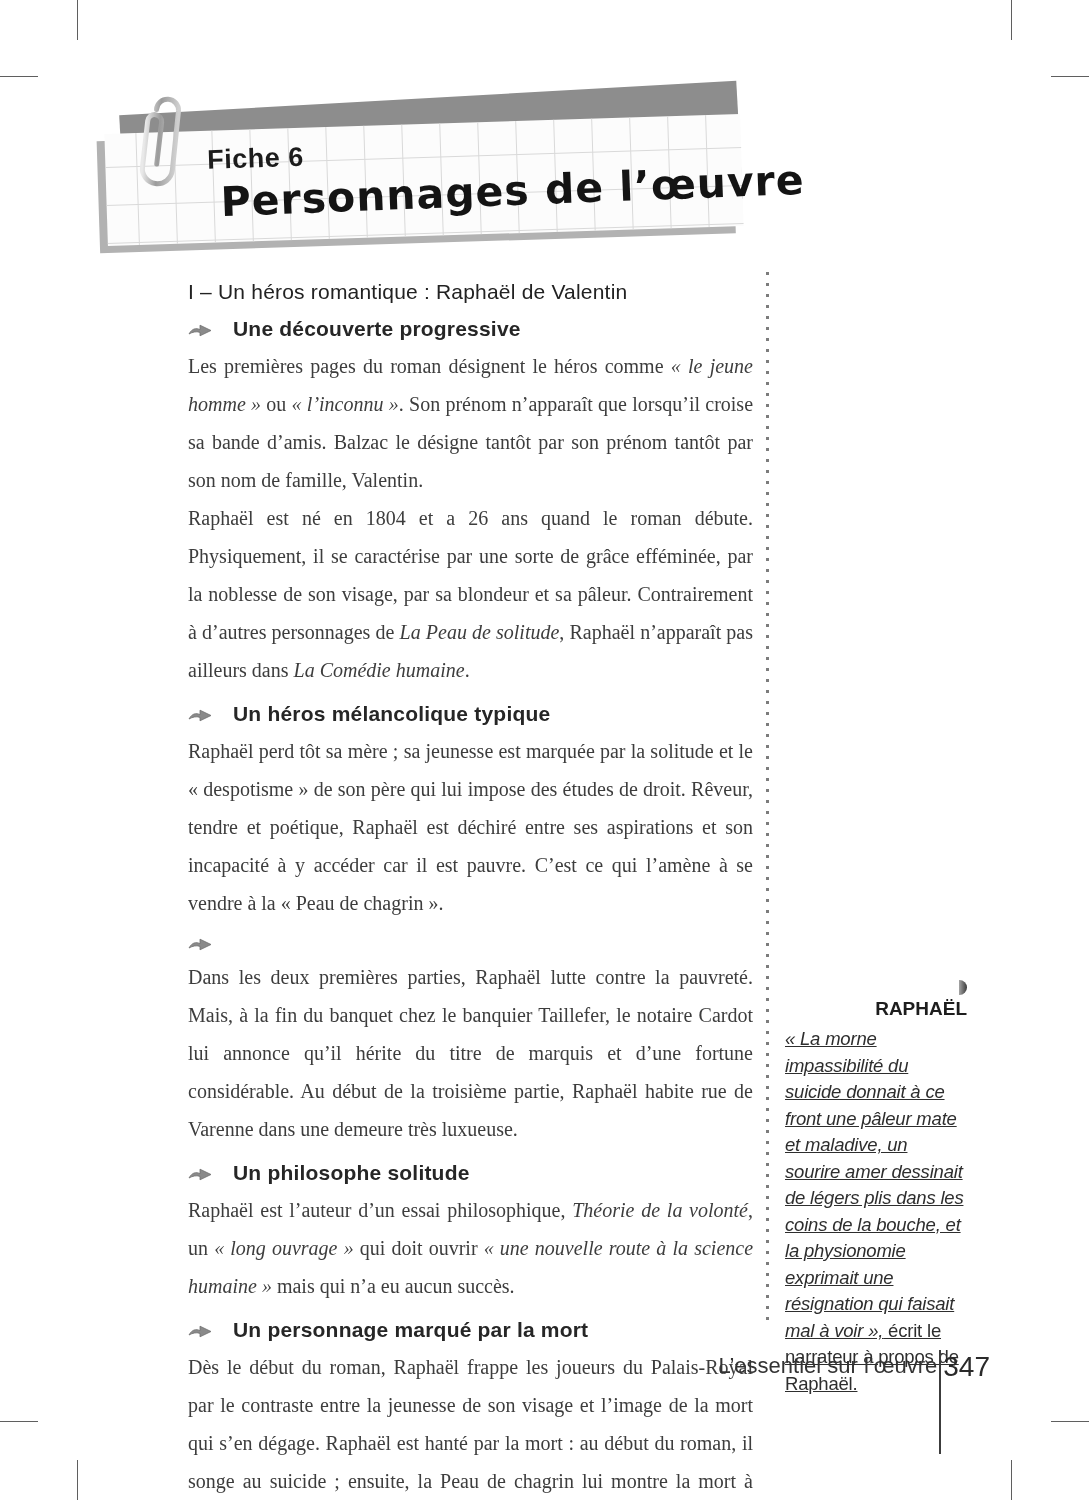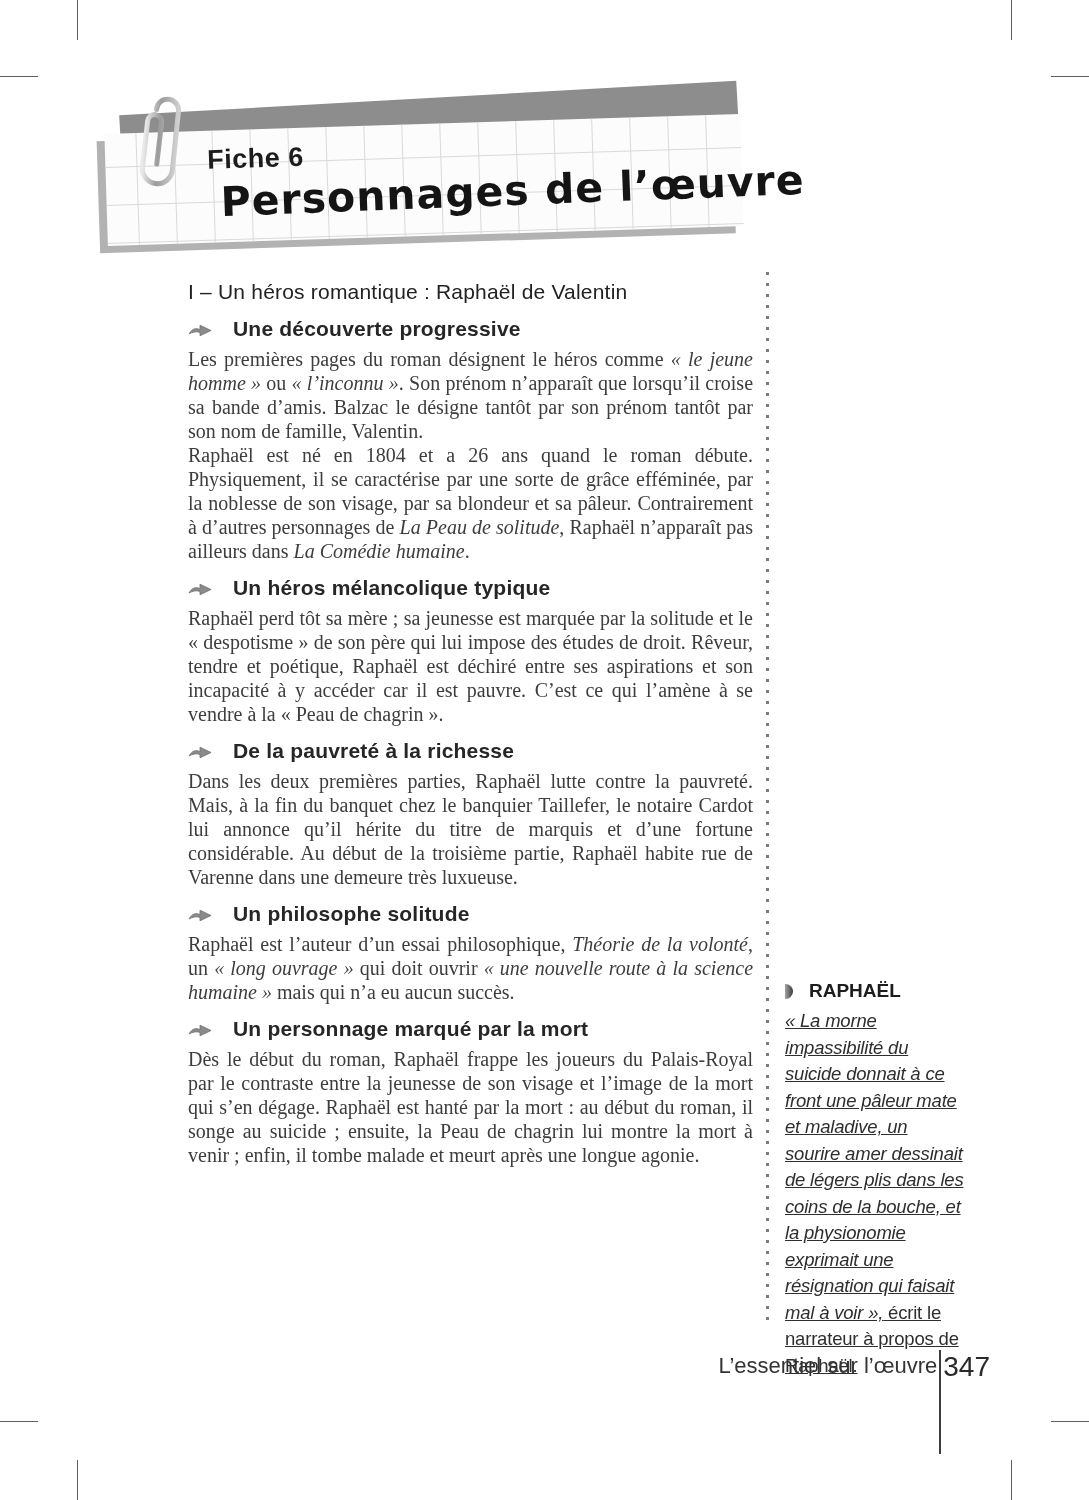--- a/index.html
+++ b/index.html
@@ -42,31 +42,31 @@
     margin:12px 0 12px 0;font-size:21px;font-weight:normal;color:#222;
     letter-spacing:.2px;
   }
   .section h2{
     margin:13px 0 6px 0;font-size:21px;font-weight:bold;color:#262626;
     display:flex;align-items:center;gap:21px;letter-spacing:.2px;
   }
   .section h2 .arrow{flex:0 0 auto;margin-top:2px;}
   .section p{
     margin:0;font-family:"Liberation Serif",serif;font-size:20px;
-    line-height:24px;color:#3d3d3d;text-align:justify;
+    line-height:38px;color:#3d3d3d;text-align:justify;
   }
   .section p i{font-style:italic;}
   
   .dotted-rule{
     position:absolute;left:766px;top:272px;width:3px;height:1052px;
     background-image:repeating-linear-gradient(to bottom,#7c7c7c 0 3px,transparent 3px 11px);
   }
   
   .sidebar{position:absolute;left:785px;top:980px;width:182px;}
-  .sb-head{display:flex;align-items:center;gap:16px;font-size:19px;font-weight:bold;color:#1d1d1d;}
+  .sb-head{display:flex;align-items:flex-end;gap:3px;font-size:19px;font-weight:bold;color:#1d1d1d;flex-direction:column;}
   .half-circle{
     display:inline-block;width:8px;height:15px;border-radius:0 8px 8px 0;
     background:linear-gradient(to right,#a5a5a5,#3a3a3a);flex:0 0 auto;
   }
   .sb-text{
     margin:6px 0 0 0;font-size:18.5px;line-height:26.5px;color:#2e2e2e;
     letter-spacing:-.2px;
     text-decoration:underline;
   }
   .sb-text i{font-style:italic;}
@@ -134,21 +134,20 @@
       <span>Un héros mélancolique typique</span>
     </h2>
     <p><span>Raphaël perd tôt sa mère&nbsp;; sa jeunesse est marquée par la solitude et le «&nbsp;despotisme&nbsp;» de son père qui lui impose des études de droit. Rêveur, tendre et poétique, Raphaël est déchiré entre ses aspirations et son incapacité à y accéder car il est pauvre. C’est ce qui l’amène à se vendre à la «&nbsp;Peau de chagrin&nbsp;».</span></p>
   </div>
 
   <div class="section">
     <h2>
       <svg class="arrow" width="24" height="15" viewBox="0 0 24 15">
         <path d="M1 11 C4 5.5 8 4.6 12 6.6 L12 2.2 L23 7.5 L12 12.8 L12 9.4 C8 8 4.5 9.2 1 11 Z" fill="#8a8a8a" stroke="#6e6e6e" stroke-width="0.8"></path>
       </svg>
-      <span>De la pauvreté à la richesse</span>
     </h2>
     <p><span>Dans les deux premières parties, Raphaël lutte contre la pauvreté. Mais, à la fin du banquet chez le banquier Taillefer, le notaire Cardot lui annonce qu’il hérite du titre de marquis et d’une fortune considérable. Au début de la troisième partie, Raphaël habite rue de Varenne dans une demeure très luxueuse.</span></p>
   </div>
 
   <div class="section">
     <h2>
       <svg class="arrow" width="24" height="15" viewBox="0 0 24 15">
         <path d="M1 11 C4 5.5 8 4.6 12 6.6 L12 2.2 L23 7.5 L12 12.8 L12 9.4 C8 8 4.5 9.2 1 11 Z" fill="#8a8a8a" stroke="#6e6e6e" stroke-width="0.8"></path>
       </svg>
       <span>Un philosophe solitude</span>

